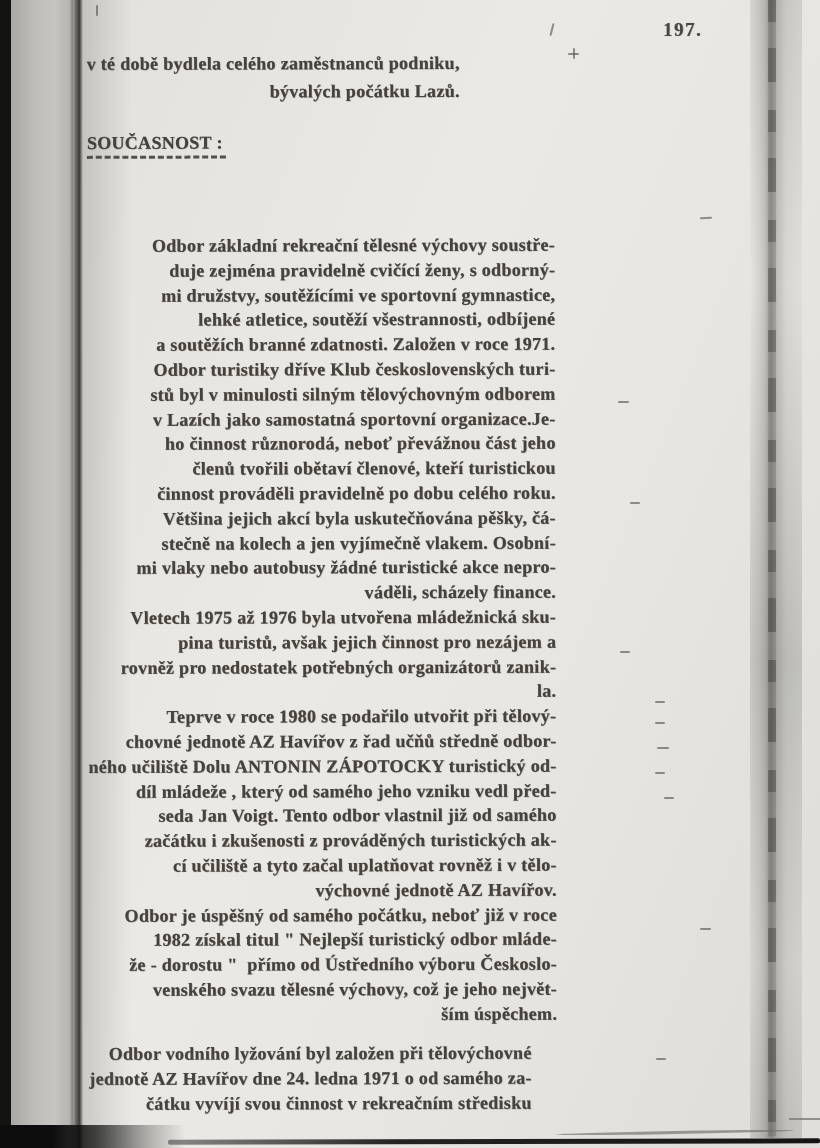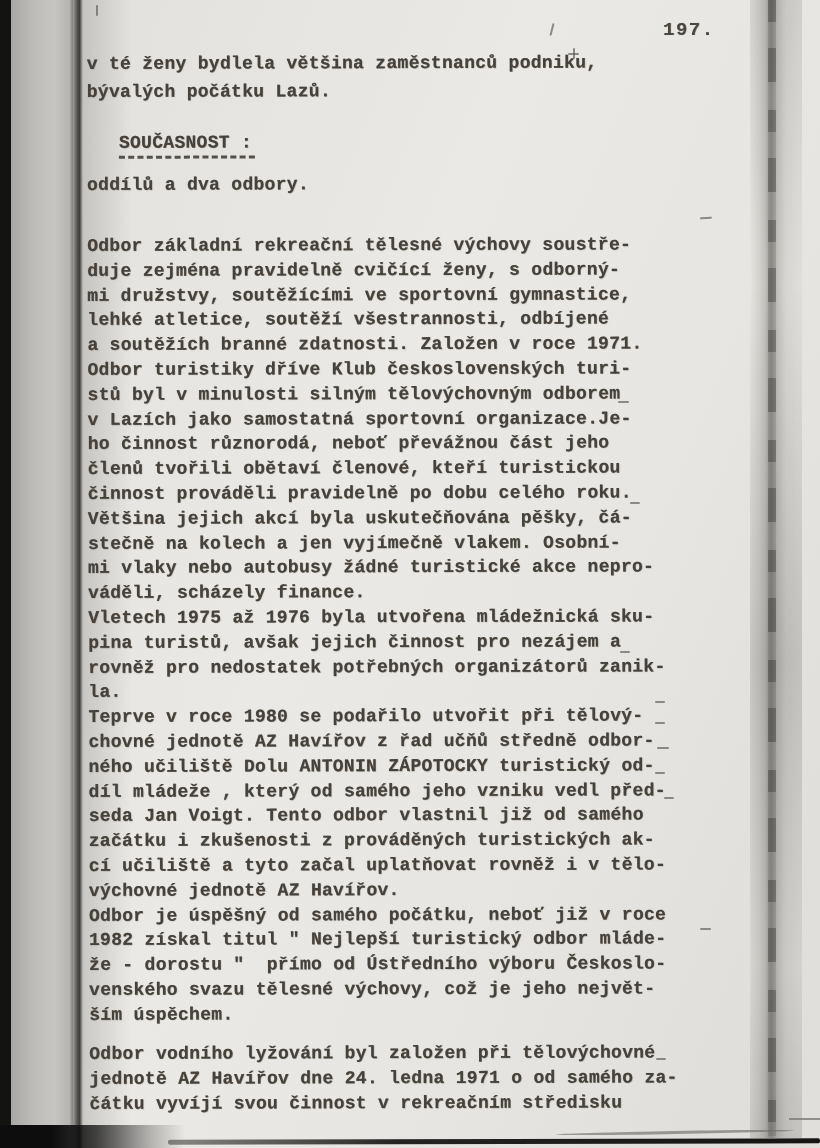--- a/index.html
+++ b/index.html
@@ -1,19 +1,20 @@
 <!DOCTYPE html>
 <html><head>
 <meta charset="utf-8">
 <style>
   html,body{margin:0;padding:0;background:#2a2a2a;}
   #scan{
     position:relative;width:820px;height:1148px;overflow:hidden;
     background:#e7e6e2;
-    font-family:Liberation Mono, monospace;
+    font-family:Liberation Serif, serif;
+    text-align:right;
   }
   
   .black-strip{position:absolute;left:0;top:0;width:11px;height:1148px;background:#131312;}
   .underpage{position:absolute;left:11px;top:0;width:62px;height:1148px;
     background:linear-gradient(to right,#a8a7a3,#bdbcb8 35%,#c6c5c1 70%,#b2b1ad);}
   .fold-line{position:absolute;left:70px;top:0;width:16px;height:1148px;
     background:linear-gradient(to right,rgba(120,118,114,.2),#565450 45%,#3e3d3a 60%,rgba(140,138,134,.45) 80%,rgba(150,148,144,0));}
   
   .paper{position:absolute;left:84px;top:0;width:736px;height:1148px;
     background:linear-gradient(112deg,#e2e1dd,#eae9e5 38%,#e7e6e2 62%,#e0dfdb 90%);}
@@ -43,44 +44,44 @@
   .block{position:absolute;left:0;white-space:pre;}
   .line{font-size:18px;font-weight:bold;letter-spacing:.3px;color:#46413b;line-height:24.8px;
     text-shadow:.5px .4px .7px rgba(74,68,60,.5), -.2px 0 .5px rgba(74,68,60,.3);}
   .block-0{top:50px}
   .block-0 .line,.block-2 .line{line-height:27.5px;}
   .block-1{top:130px}
   .block-2{top:171px}
   .block-3{top:233px}
   .block-4{top:1041px}
   .block-4 .line{line-height:25.2px;}
-  .heading-block .line{display:inline-block;border-bottom:3px dashed #544f48;padding:0 3px 0 0;margin-left:32px;}
+  .heading-block .line{display:inline-block;border-bottom:3px dashed #544f48;padding:0 3px 0 0;}
   
   .mark{position:absolute;background:#5a5750;opacity:.65;border-radius:1px;}
 </style>
 </head>
 <body>
 
 <div id="scan">
   <div class="black-strip"></div>
   <div class="underpage"></div>
   <div class="fold-line"></div>
   <div class="paper"></div>
   <div class="paper-shade-left"></div>
 
   <div class="edge-band"></div>
   <div class="edge-core"></div>
   <div class="edge-band-shadow"></div>
 
   <div class="page-number">197.</div>
 
   <div id="text-column">
-      <div class="block block-0"><div class="line">v té ženy bydlela většina zaměstnanců podniku,</div><div class="line">bývalých počátku Lazů.</div></div>
+      <div class="block block-0"><div class="line">v té době bydlela celého zaměstnanců podniku,</div><div class="line">bývalých počátku Lazů.</div></div>
       <div class="block block-1 heading-block"><div class="line">SOUČASNOST :</div></div>
-      <div class="block block-2"><div class="line">oddílů a dva odbory.</div></div>
+      <div class="block block-2"></div>
       <div class="block block-3"><div class="line">Odbor základní rekreační tělesné výchovy soustře-</div><div class="line">duje zejména pravidelně cvičící ženy, s odborný-</div><div class="line">mi družstvy, soutěžícími ve sportovní gymnastice,</div><div class="line">lehké atletice, soutěží všestrannosti, odbíjené</div><div class="line">a soutěžích branné zdatnosti. Založen v roce 1971.</div><div class="line">Odbor turistiky dříve Klub československých turi-</div><div class="line">stů byl v minulosti silným tělovýchovným odborem</div><div class="line">v Lazích jako samostatná sportovní organizace.Je-</div><div class="line">ho činnost různorodá, neboť převážnou část jeho</div><div class="line">členů tvořili obětaví členové, kteří turistickou</div><div class="line">činnost prováděli pravidelně po dobu celého roku.</div><div class="line">Většina jejich akcí byla uskutečňována pěšky, čá-</div><div class="line">stečně na kolech a jen vyjímečně vlakem. Osobní-</div><div class="line">mi vlaky nebo autobusy žádné turistické akce nepro-</div><div class="line">váděli, scházely finance.</div><div class="line">Vletech 1975 až 1976 byla utvořena mládežnická sku-</div><div class="line">pina turistů, avšak jejich činnost pro nezájem a</div><div class="line">rovněž pro nedostatek potřebných organizátorů zanik-</div><div class="line">la.</div><div class="line">Teprve v roce 1980 se podařilo utvořit při tělový-</div><div class="line">chovné jednotě AZ Havířov z řad učňů středně odbor-</div><div class="line">ného učiliště Dolu ANTONIN ZÁPOTOCKY turistický od-</div><div class="line">díl mládeže , který od samého jeho vzniku vedl před-</div><div class="line">seda Jan Voigt. Tento odbor vlastnil již od samého</div><div class="line">začátku i zkušenosti z prováděných turistických ak-</div><div class="line">cí učiliště a tyto začal uplatňovat rovněž i v tělo-</div><div class="line">výchovné jednotě AZ Havířov.</div><div class="line">Odbor je úspěšný od samého počátku, neboť již v roce</div><div class="line">1982 získal titul " Nejlepší turistický odbor mláde-</div><div class="line">že - dorostu "  přímo od Ústředního výboru Českoslo-</div><div class="line">venského svazu tělesné výchovy, což je jeho největ-</div><div class="line">ším úspěchem.</div></div>
       <div class="block block-4"><div class="line">Odbor vodního lyžování byl založen při tělovýchovné</div><div class="line">jednotě AZ Havířov dne 24. ledna 1971 o od samého za-</div><div class="line">čátku vyvíjí svou činnost v rekreačním středisku</div></div>
     </div>
 
   <div class="bottom-corner"></div>
   <div class="bottom-line"></div>
   <div class="bottom-wave"></div>
   <div class="right-tick-line"></div>
 <div class="mark" style="left: 96px; top: 5px; width: 2px; height: 11px; transform: rotate(0deg);"></div>
     <div class="mark" style="left: 551px; top: 23px; width: 2px; height: 13px; transform: rotate(14deg);"></div>

